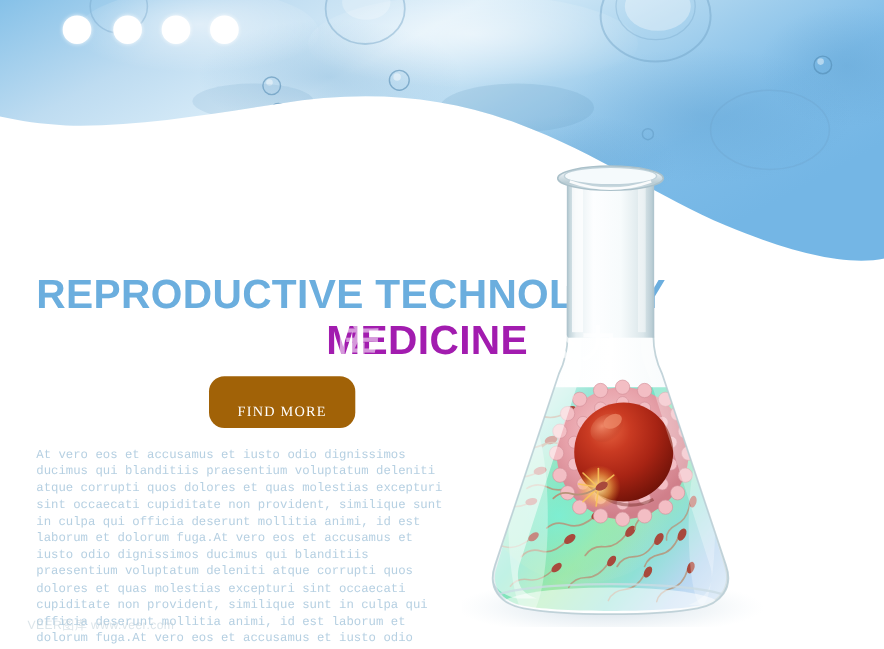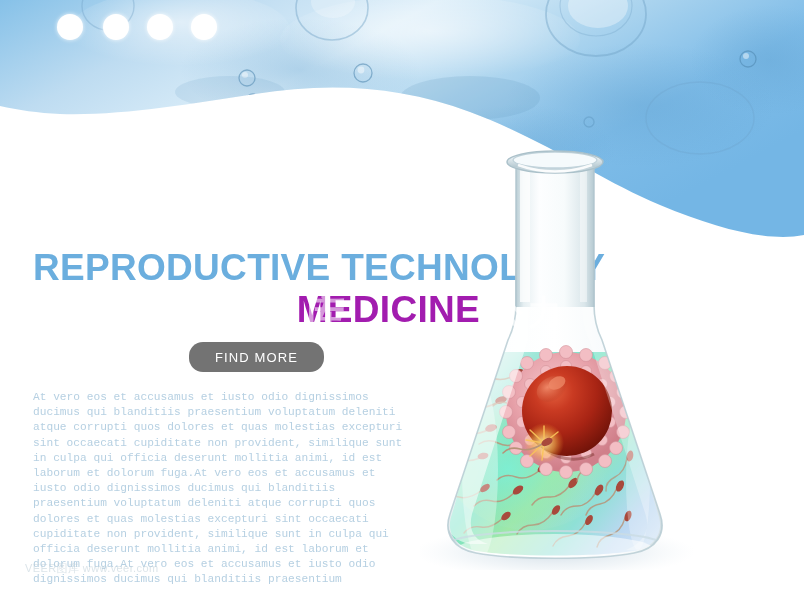--- a/index.html
+++ b/index.html
@@ -75,28 +75,28 @@
     letter-spacing: 0.3px;
     color: #a21caf;
     text-align: right;
     width: 447px;
     margin-top: 2px;
   }
 
   .cta-wrap { width: 447px; text-align: center; margin-top: 12px; }
   .cta-button {
     display: inline-block;
-    background: #737373;
+    background: #a16207;
     color: #ffffff;
     border: none;
     border-radius: 14px;
-    padding: 8px 26px 7px;
+    padding: 24px 26px 7px;
     font-size: 13px;
     letter-spacing: 1.1px;
-    font-family: Liberation Sans, sans-serif;
+    font-family: Liberation Serif, serif;
     cursor: pointer;
   }
 
   .body-copy {
     margin-top: 18px;
     width: 370px;
     color: #B6D0E2;
     font-size: 11.2px;
     line-height: 15.2px;
     font-family: Liberation Mono, monospace;

